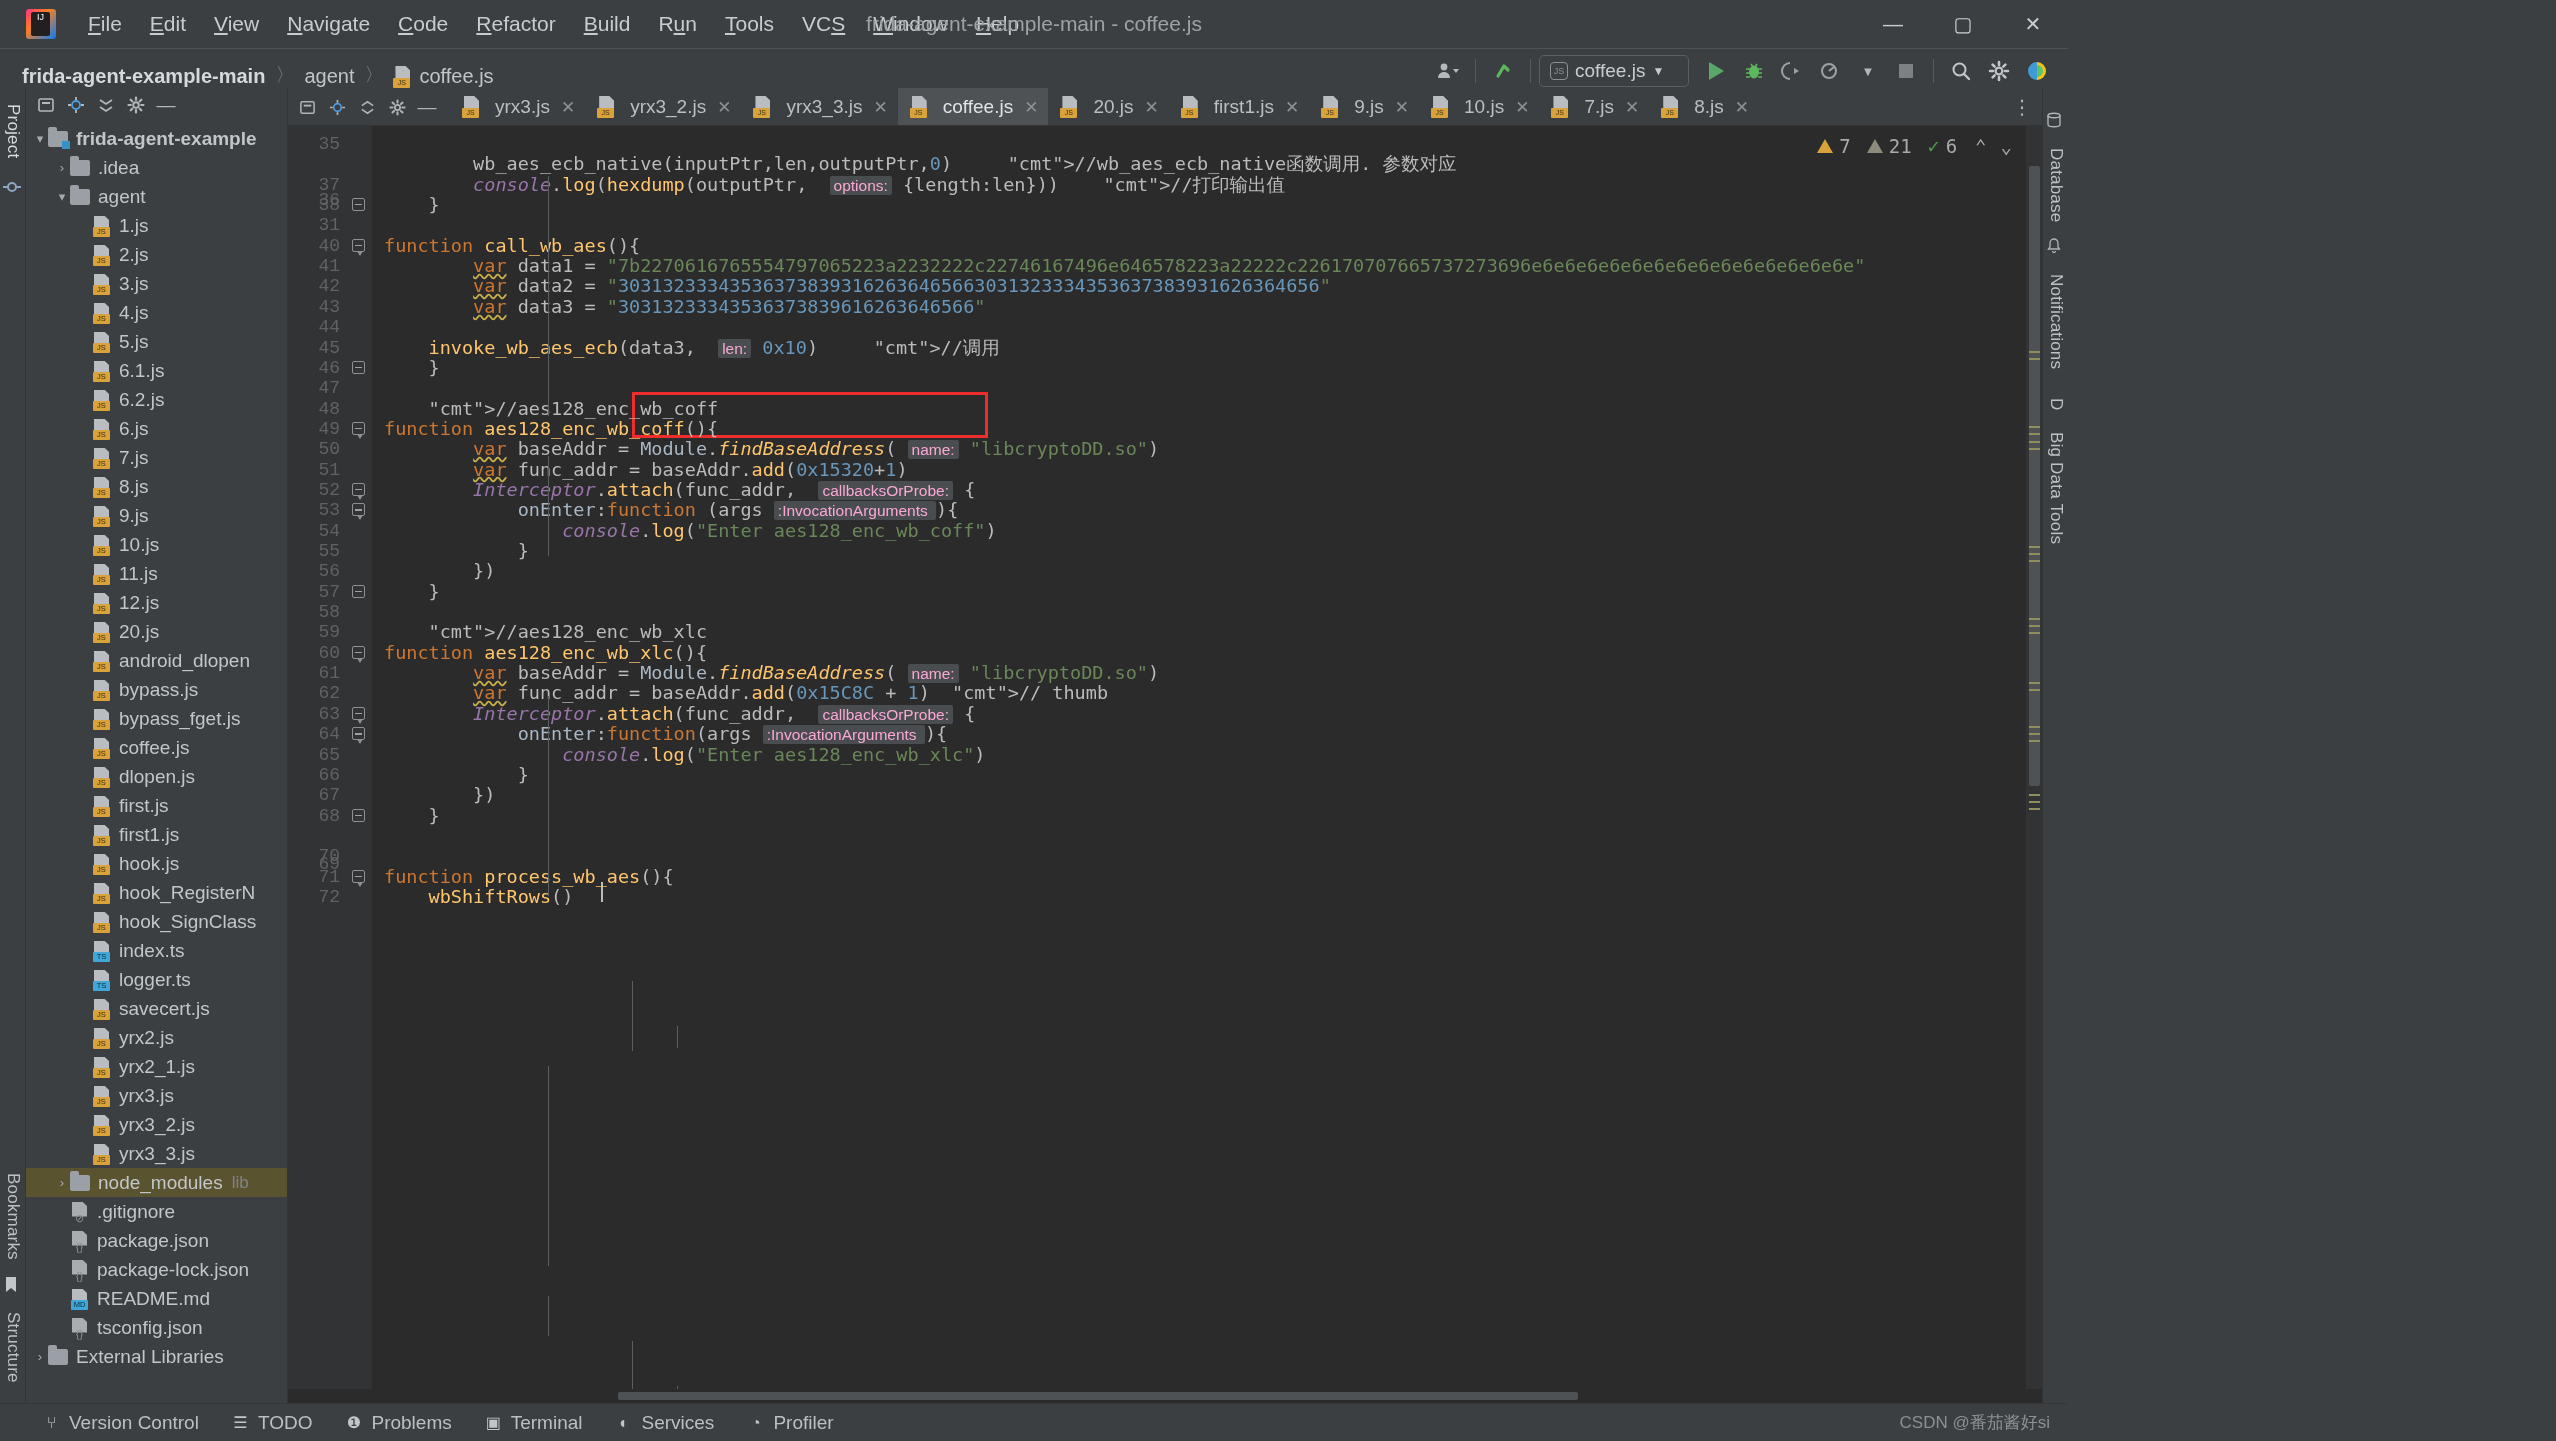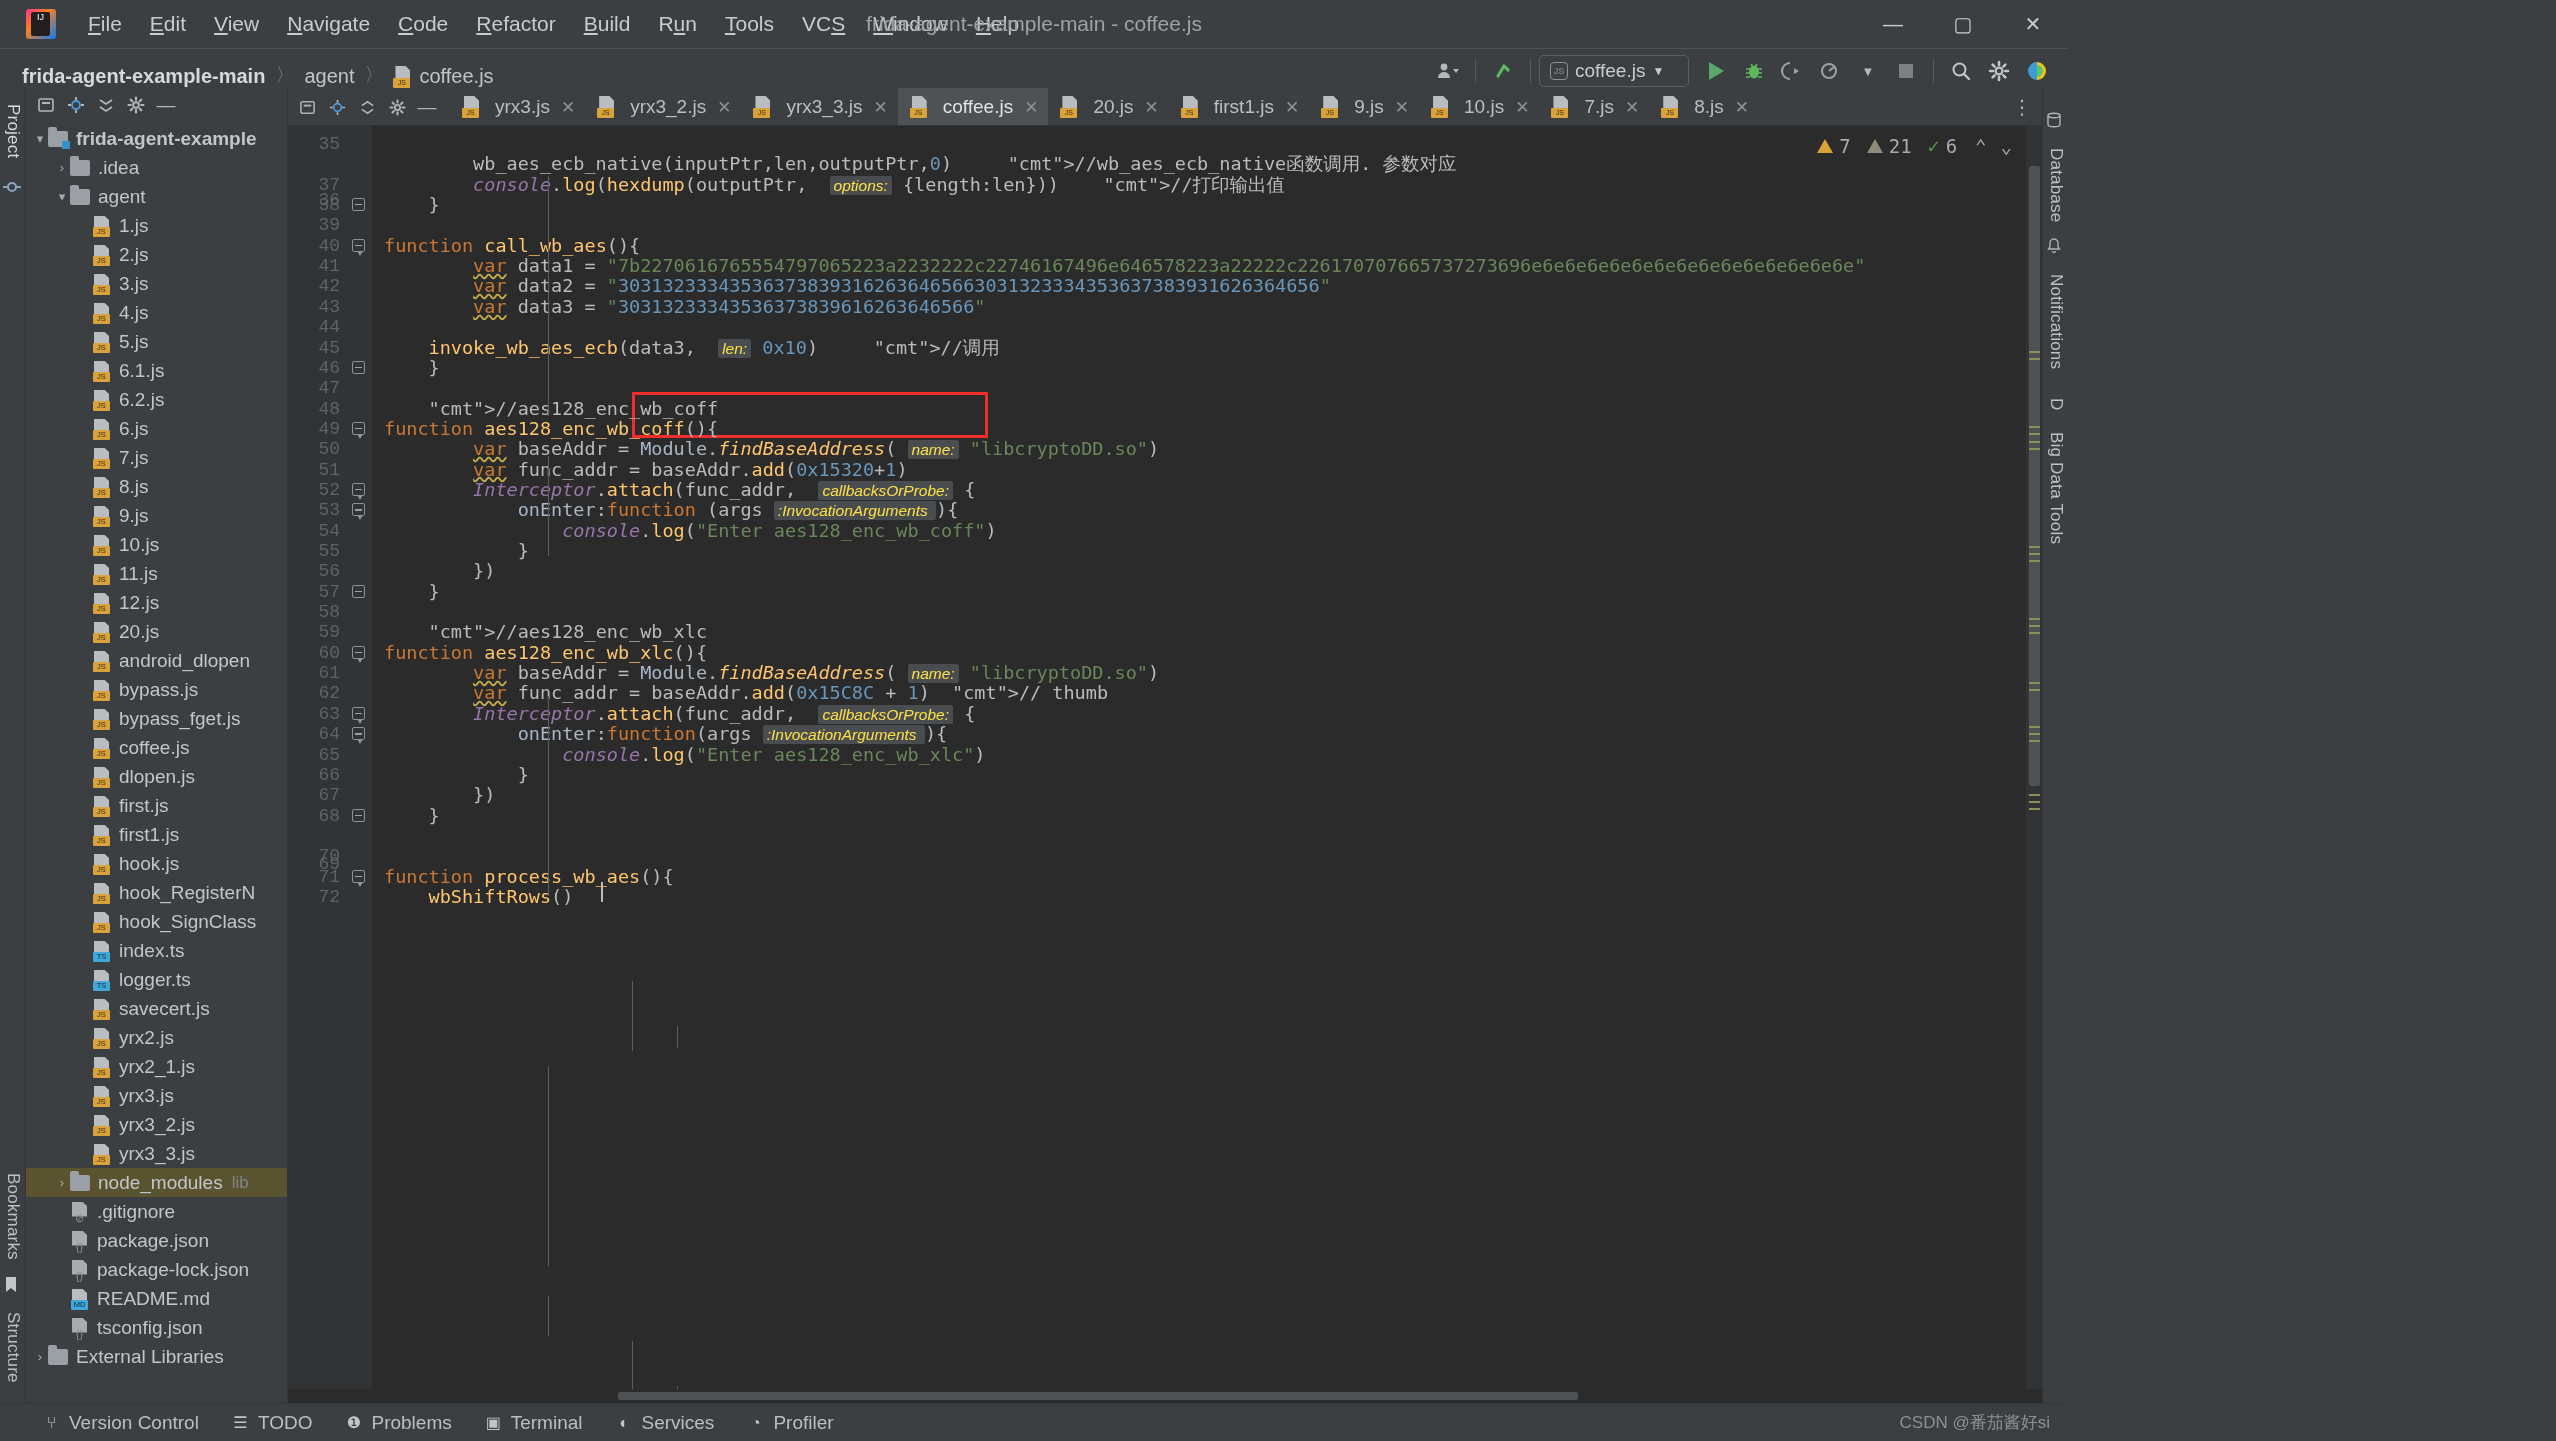--- a/index.html
+++ b/index.html
@@ -91,21 +91,21 @@
   .vline { position:absolute; width:1px; background:#5a5f61; }
   .code { flex:1; position:relative; overflow:hidden; background:#2b2b2b; font-family:"DejaVu Sans Mono", monospace; font-size:18.5px; }
   .cl { position:absolute; left:12px; white-space:pre; line-height:20px; }
   .k  { color:#cc7832; }        
   .fn { color:#ffc66d; }        
   .fni{ color:#ffc66d; font-style:italic; }
   .cls{ color:#9876aa; font-style:italic; }  
   .num{ color:#6897bb; }
   .str{ color:#6a8759; }
   .def{ color:#a9b7c6; }
-  .hint{ background:#4a4d4f; color:#fde047; font-family:"Liberation Sans",sans-serif; font-size:15.5px; border-radius:2px; padding:1px 4px;font-style:italic; }
+  .hint{ background:#4a4d4f; color:#f9a8d4; font-family:"Liberation Sans",sans-serif; font-size:15.5px; border-radius:2px; padding:1px 4px; }
   .sq-u { text-decoration: underline wavy #c9ae4a; text-decoration-skip-ink:none; }
   .caret { position:absolute; width:2px; background:#bbbbbb; }
   .redbox { position:absolute; border:3px solid #ef2d2d; pointer-events:none; }
   .inspect { position:absolute; right:14px; display:flex; align-items:center; gap:6px; font-size:19px; color:#a7abae; }
   .warn-tri { width:0;height:0;border-left:8px solid transparent;border-right:8px solid transparent;border-bottom:14px solid #d9a23a; position:relative; }
   .warn-tri.grey { border-bottom-color:#8e8b7a; }
   .chk { color:#4e9a4e; font-size:20px; }
 
   
   .markers { width:16px; background:#313335; flex:0 0 16px; position:relative; }
@@ -784,21 +784,21 @@
         <div class="tab-more">⋮</div>
         <div class="tabbar-underline"></div>
       </div>
 
       <div class="code-wrap">
         <div class="gutter" id="gutter">
             <div class="gnum" style="top: 8px;">35</div>
             <div class="gnum" style="top: 28.35px; margin-top: 36px;">36</div>
             <div class="gnum" style="top: 48.7px;">37</div>
             <div class="gnum" style="top: 69.05px;">38</div>
-            <div class="gnum" style="top: 89.4px;">39</div>
+            <div class="gnum" style="top: 89.4px;">31</div>
             <div class="gnum" style="top: 109.75px;">40</div>
             <div class="gnum" style="top: 130.1px;">41</div>
             <div class="gnum" style="top: 150.45px;">42</div>
             <div class="gnum" style="top: 170.8px;">43</div>
             <div class="gnum" style="top: 191.15px;">44</div>
             <div class="gnum" style="top: 211.5px;">45</div>
             <div class="gnum" style="top: 231.85px;">46</div>
             <div class="gnum" style="top: 252.2px;">47</div>
             <div class="gnum" style="top: 272.55px;">48</div>
             <div class="gnum" style="top: 292.9px;">49</div>

